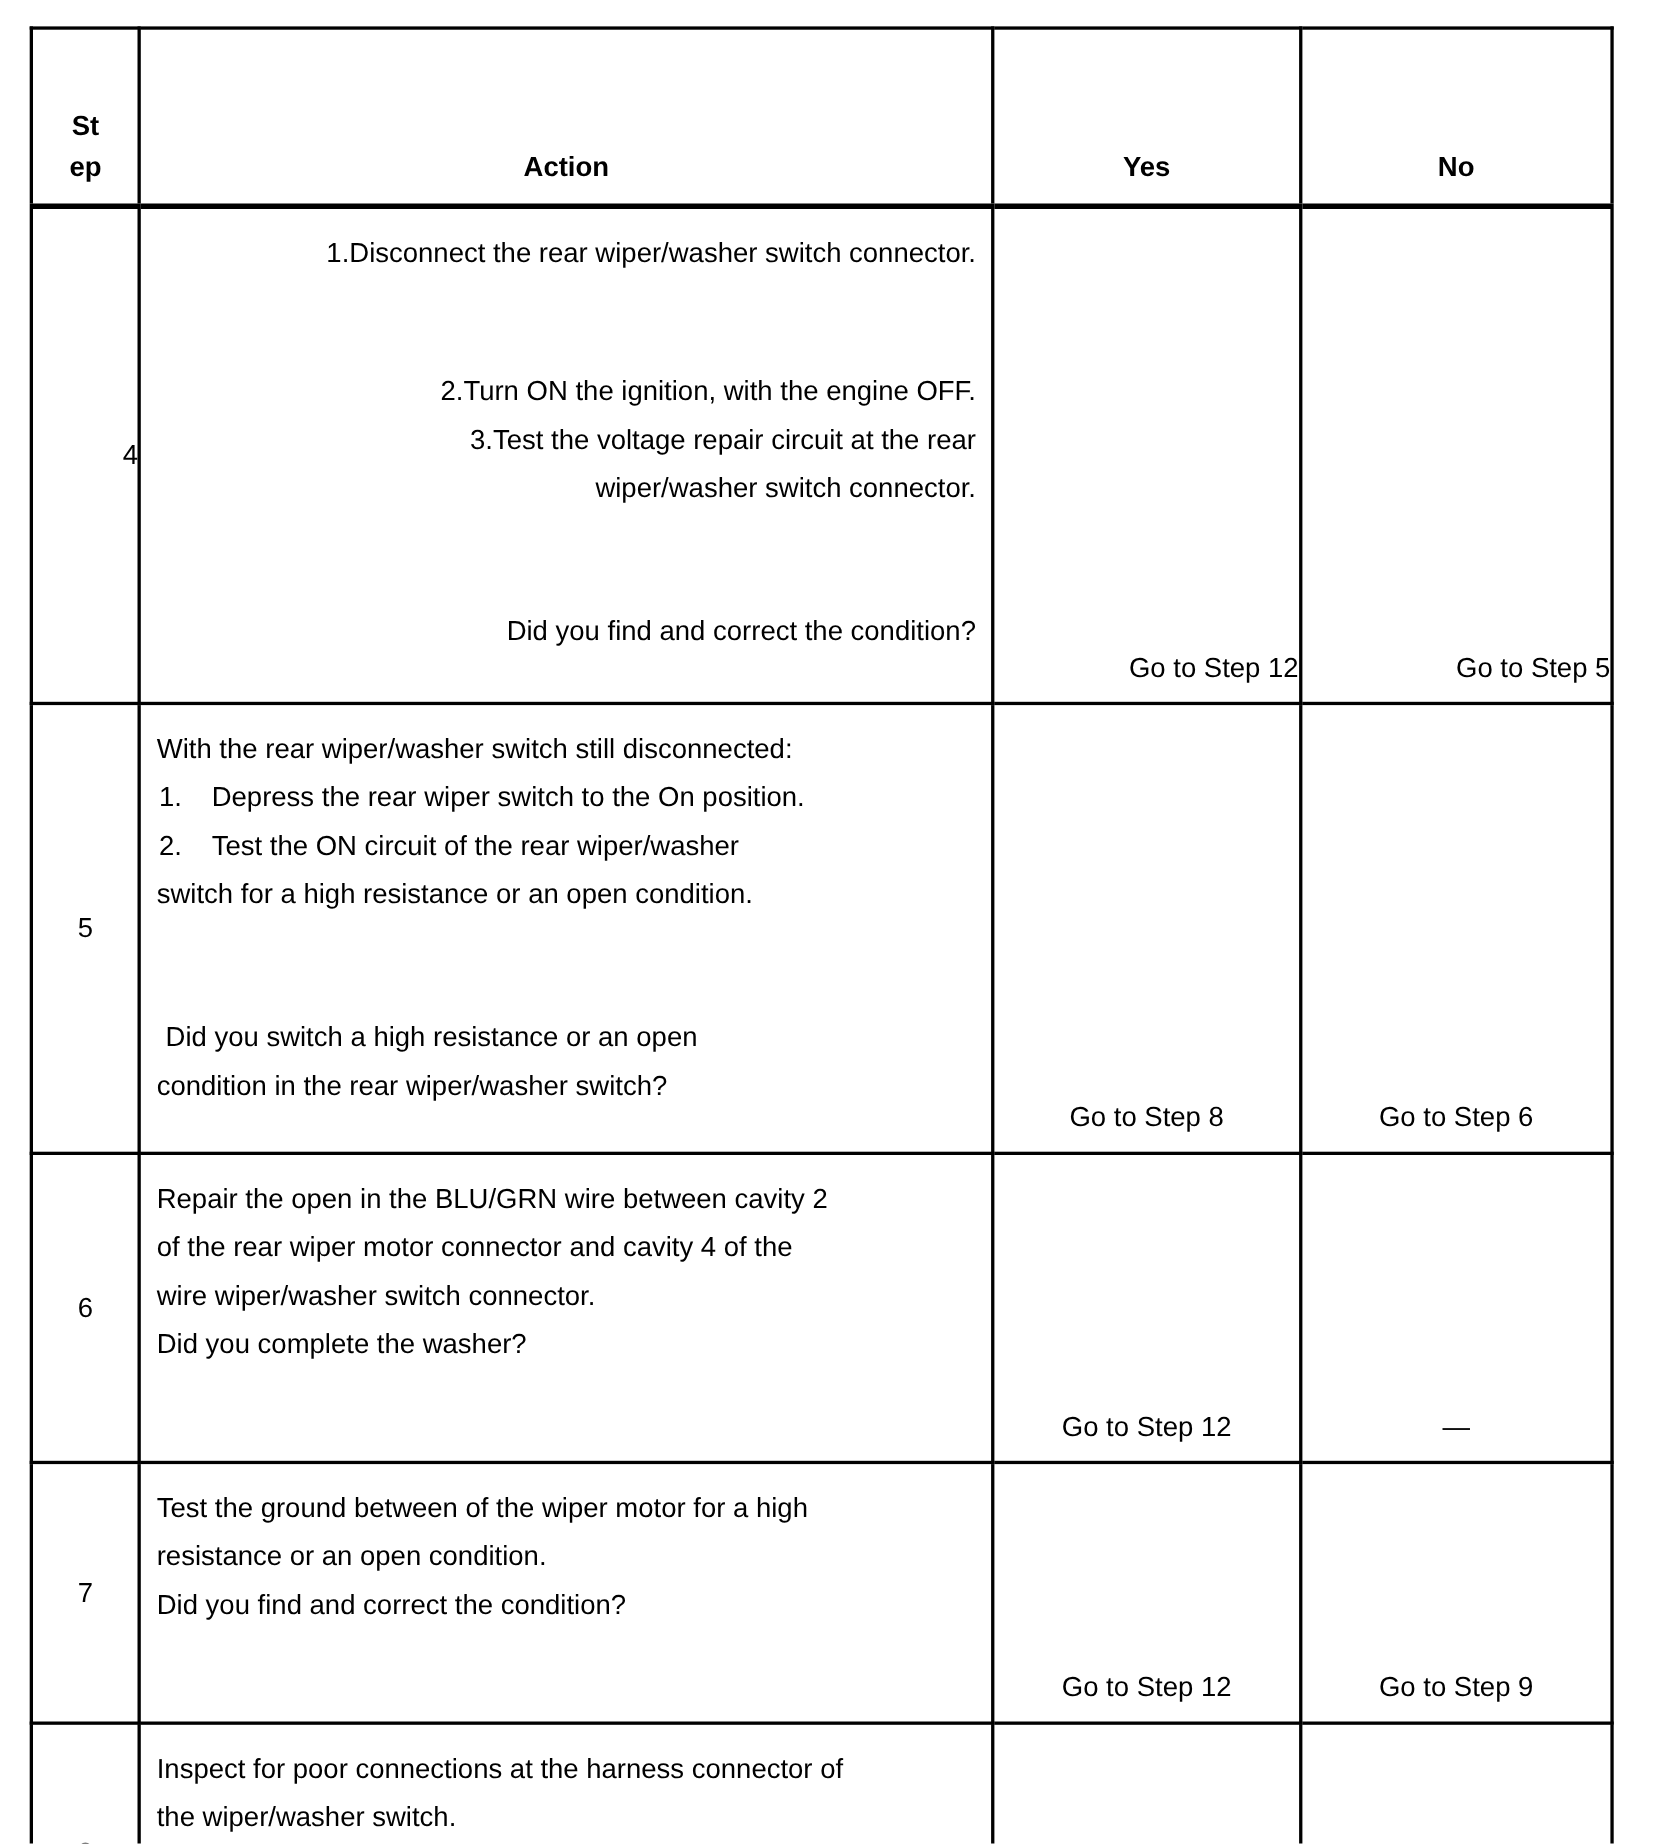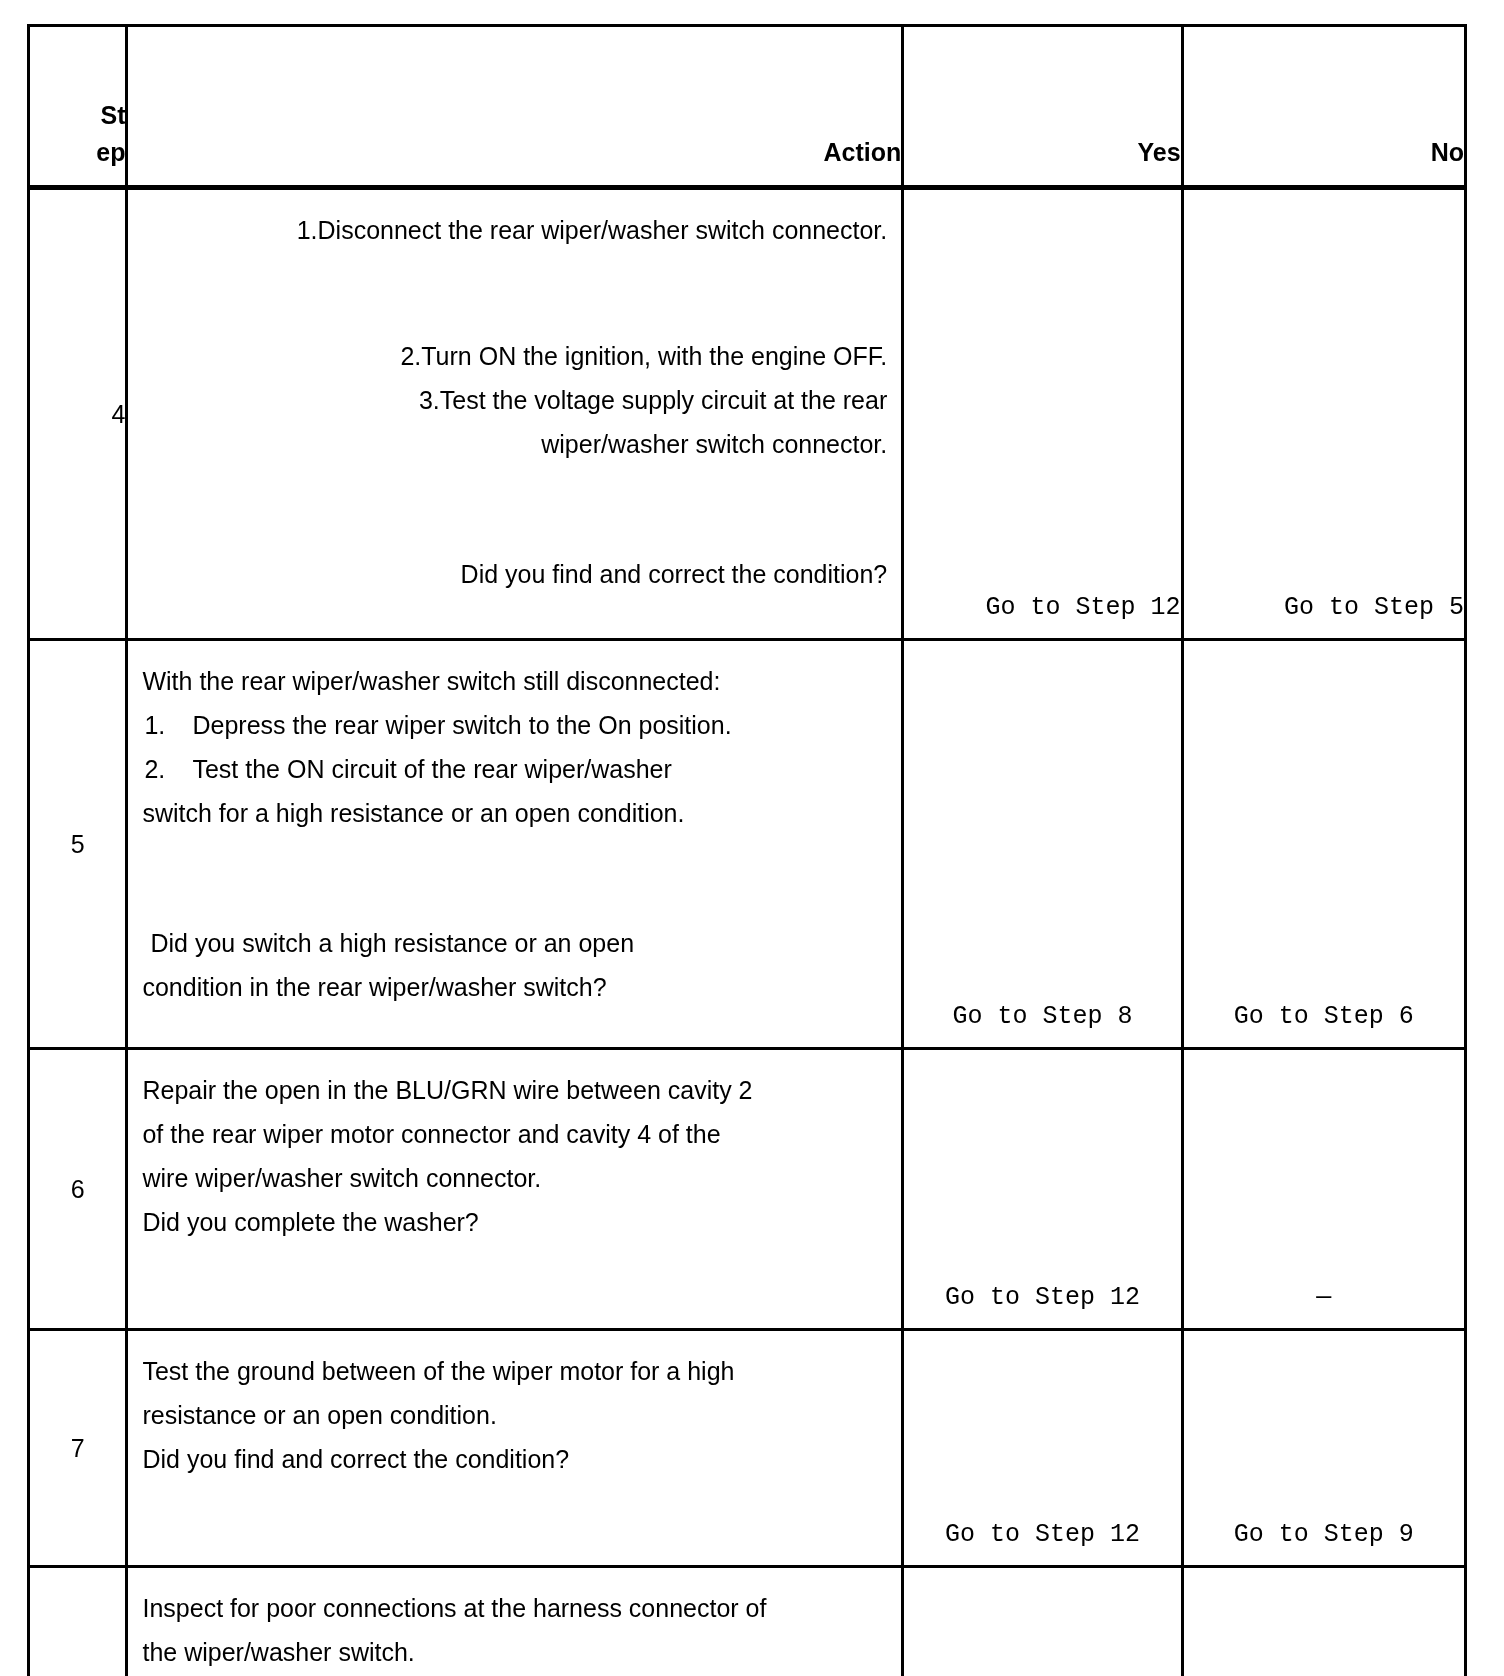--- a/index.html
+++ b/index.html
@@ -6,29 +6,29 @@
   body { width: 1504px; height: 1676px; position: relative; font-family: "Liberation Sans", sans-serif; color: #000; }
   table.diag {
     position: absolute; left: 27px; top: 24px;
     width: 1440px; border-collapse: collapse;
     table-layout: fixed; font-size: 25px;
   }
   table.diag td, table.diag th {
     border: 3px solid #000; vertical-align: top; padding: 0;
   }
   table.diag tr.head th { height: 140px; font-weight: bold; vertical-align: bottom; padding-bottom: 18px; }
-  table.diag tr.head { border-bottom: 5px solid #404040; text-align: right; }
+  table.diag tr.head { border-bottom: 5px solid #404040; }
   table.diag tr.head th { border-bottom: 5px solid #000; }
   .col-step { width: 98px; }
   .col-action { width: 772px; }
   .col-yes { width: 278px; }
   .col-no { width: 282px; }
   td.step { text-align: center; vertical-align: middle !important; }
   td.action { padding: 18px 14px 10px 14px !important; line-height: 44px; position: relative; }
-  td.yes, td.no { text-align: center; vertical-align: bottom !important; padding-bottom: 16px !important; font-family: Liberation Mono, monospace; }
+  td.yes, td.no { text-align: center; vertical-align: bottom !important; padding-bottom: 16px !important; }
   .gap1 { height: 82px; }
   .gap2 { height: 86px; }
   .gap3 { height: 36px; }
   .li-num { display: inline-block; width: 48px; padding-left: 2px; }
   .indent1 { padding-left: 8px; }
   tr.r4 td { height: 420px; text-align: right; }
   tr.r5 td { height: 378px; }
   tr.r6 td { height: 250px; }
   tr.r7 td { height: 206px; }
   tr.r8 td { height: 206px; }
@@ -54,21 +54,21 @@
     <th>Yes</th>
     <th>No</th>
   </tr>
 
   <tr class="r4">
     <td class="step">4</td>
     <td class="action">
       <div><span class="li-num">1.</span><span>Disconnect the rear wiper/washer switch connector.</span></div>
       <div class="gap1"></div>
       <div><span class="li-num">2.</span><span>Turn ON the ignition, with the engine OFF.</span></div>
-      <div><span class="li-num">3.</span><span>Test the voltage supply circuit at the rear</span></div>
+      <div><span class="li-num">3.</span><span>Test the voltage repair circuit at the rear</span></div>
       <div>wiper/washer switch connector.</div>
       <div class="gap2"></div>
       <div class="indent1">Did you find and correct the condition?</div>
     </td>
     <td class="yes">Go to Step 12</td>
     <td class="no">Go to Step 5</td>
   </tr>
 
   <tr class="r5">
     <td class="step">5</td>

